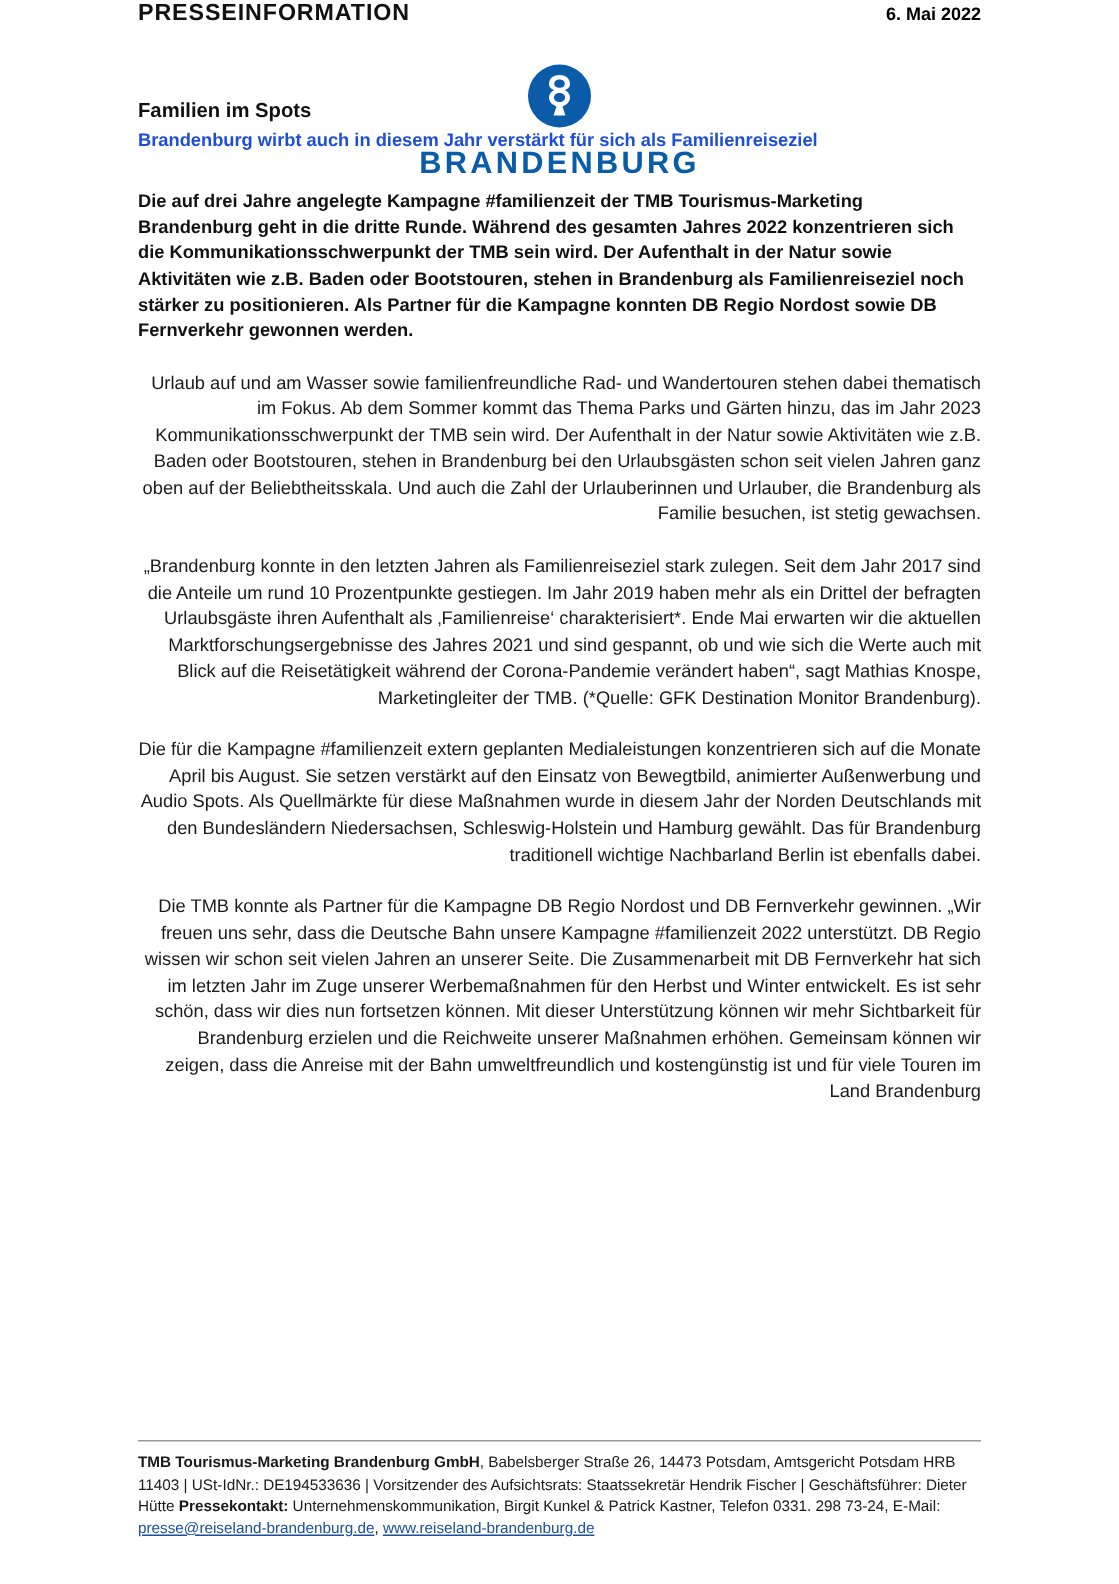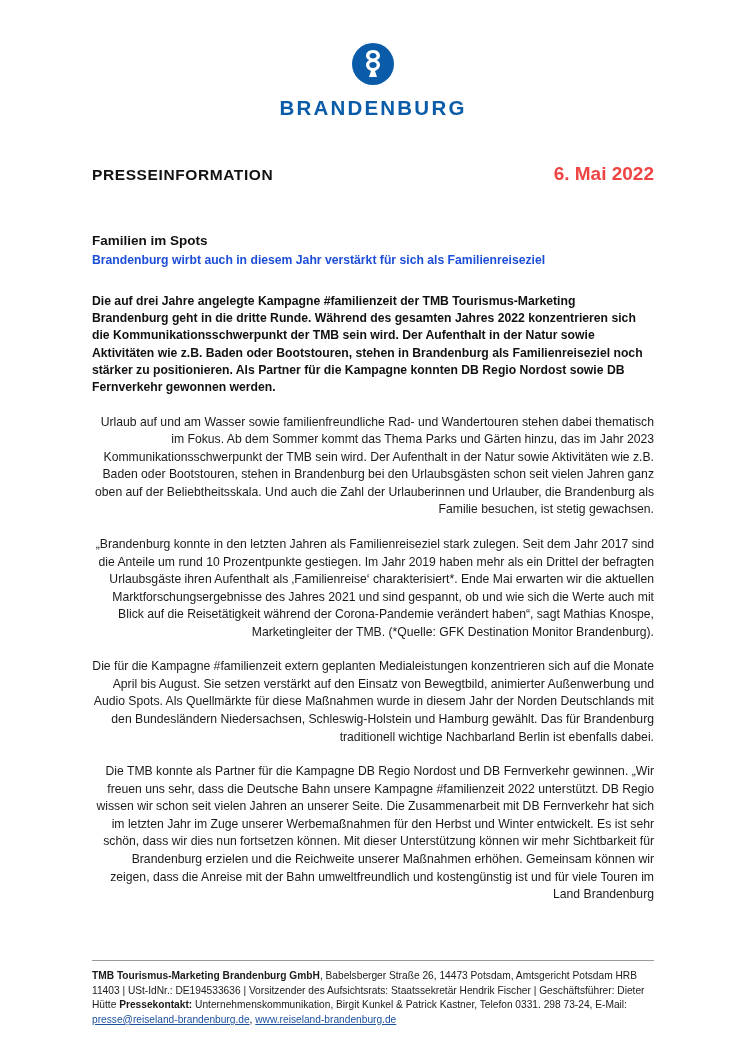--- a/index.html
+++ b/index.html
@@ -45,35 +45,34 @@
     font-weight: 700;
   }
   
   .content {
     position: absolute;
     left: 92px;
     top: 0;
     width: 562px;
   }
   .presse-row {
-    margin-top: 163px;
     display: flex;
     align-items: baseline;
     justify-content: space-between;
   }
   .presse-label {
     font-size: 15.5px;
     font-weight: 700;
     letter-spacing: 0.6px;
     color: #111;
   }
   .presse-date {
-    font-size: 19px;
+    font-size: 12px;
     font-weight: 700;
-    color: #ef4444;
+    color: #000000;
   }
   .headline {
     margin-top: 48px;
     font-size: 13.5px;
     font-weight: 700;
     color: #111;
   }
   .subhead {
     margin-top: 4px;
     font-size: 12.2px;

